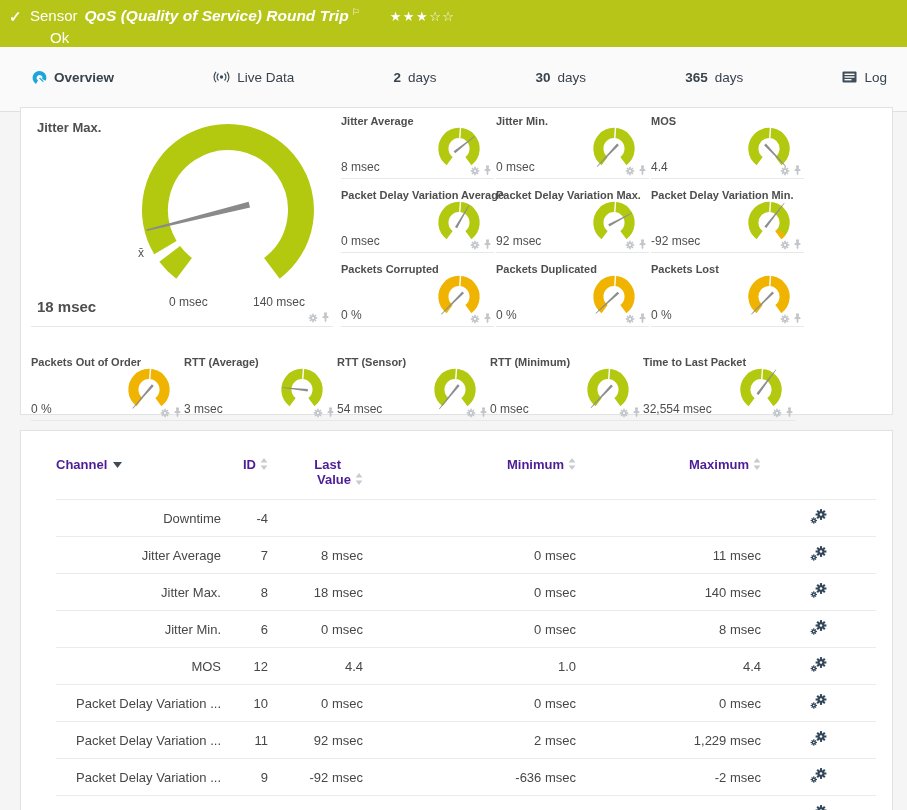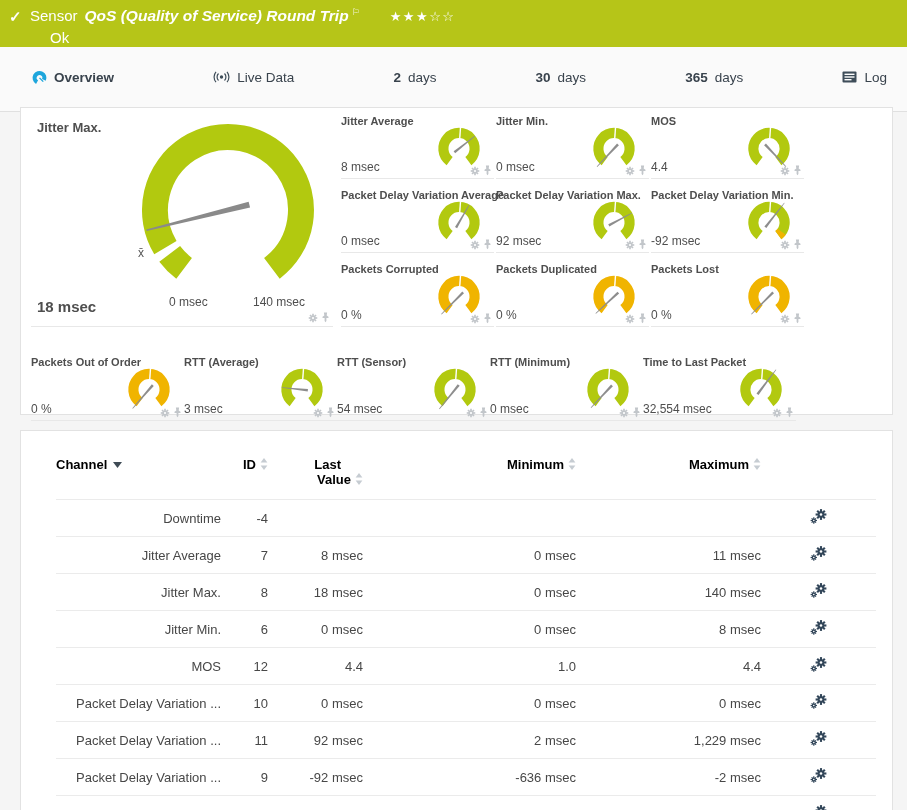--- a/index.html
+++ b/index.html
@@ -43,21 +43,21 @@
   .t-title{position:absolute;top:2px;left:0;font-size:11px;font-weight:bold;color:#4e4e4e;
     white-space:nowrap;z-index:2;}
   .t-gauge{position:absolute;right:8px;top:9px;width:54px;height:50px;}
   .t-value{position:absolute;left:0;bottom:4px;font-size:12px;color:#4e4e4e;}
   .t-icons{position:absolute;right:2px;bottom:2px;display:flex;gap:3px;align-items:flex-end;}
   
   table{border-collapse:collapse;margin:12px 0 0 35px;width:820px;table-layout:fixed;
     font-size:13px;color:#474747;}
   col.c1{width:165px;}col.c2{width:47px;}col.c3{width:95px;}col.c4{width:213px;}
   col.c5{width:185px;}col.c6{width:115px;}
-  th{font-weight:bold;color:#000000;text-align:right;vertical-align:top;
+  th{font-weight:bold;color:#4c1d95;text-align:right;vertical-align:top;
     padding:14px 0 12px 0;font-size:13px;cursor:pointer;}
   th.h-ch{text-align:left;}
   th .l1{padding-right:22px;}
   td{padding:9px 0;border-top:1px solid #ebebeb;text-align:right;}
   td.c-ch{text-align:right;}
   td.c-set,th.h-set{text-align:center;}
   .sorticon{margin-left:4px;vertical-align:-1px;}
   .desc{margin-left:6px;vertical-align:1px;}
 </style>
 </head>

